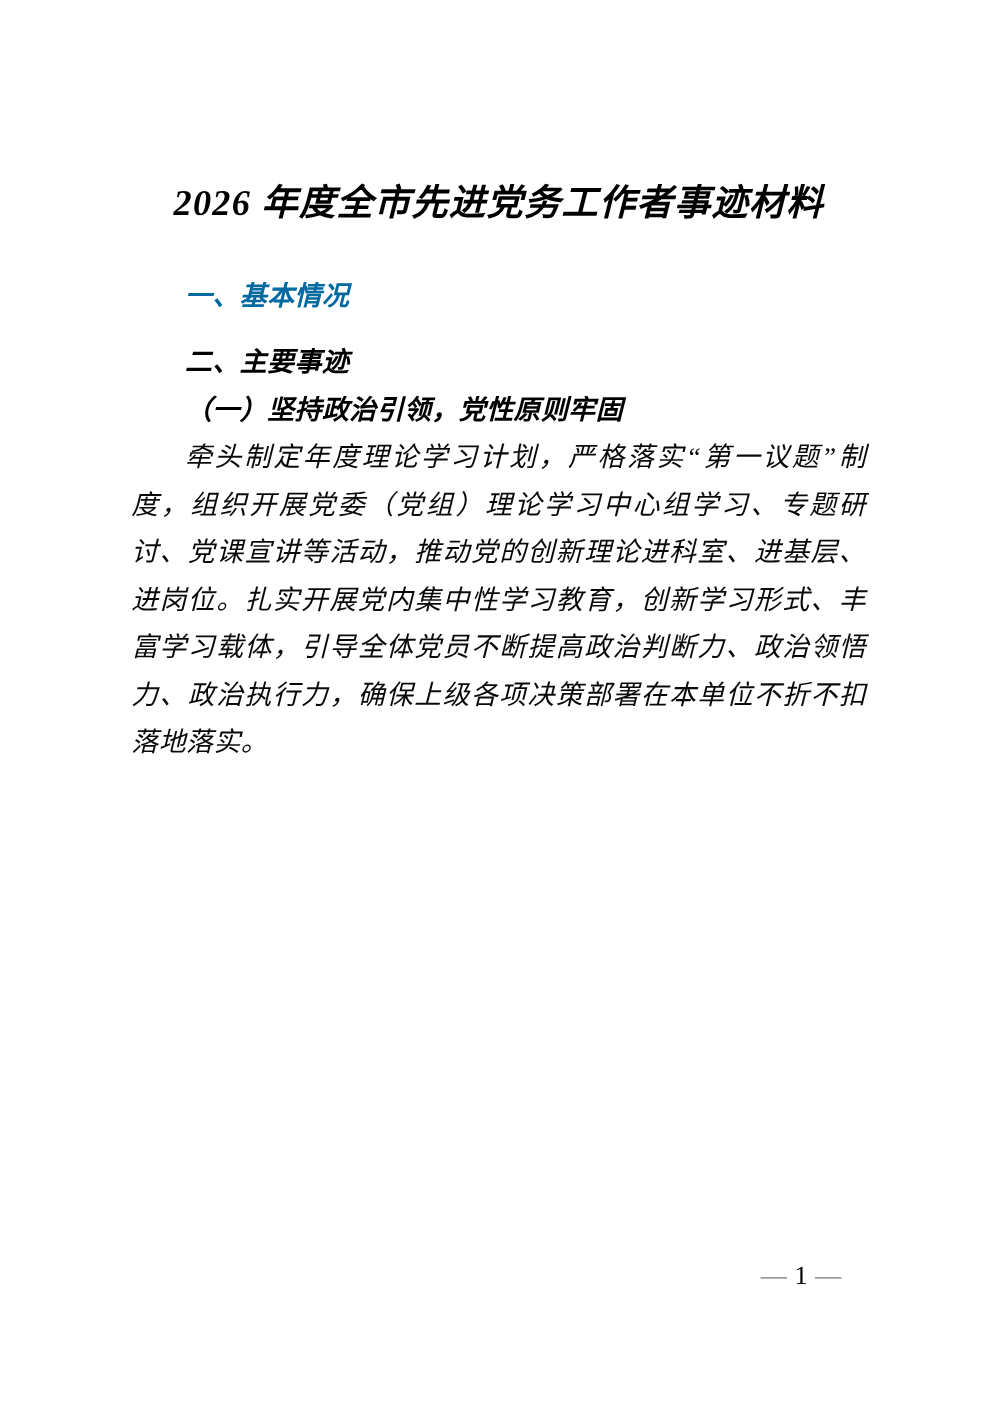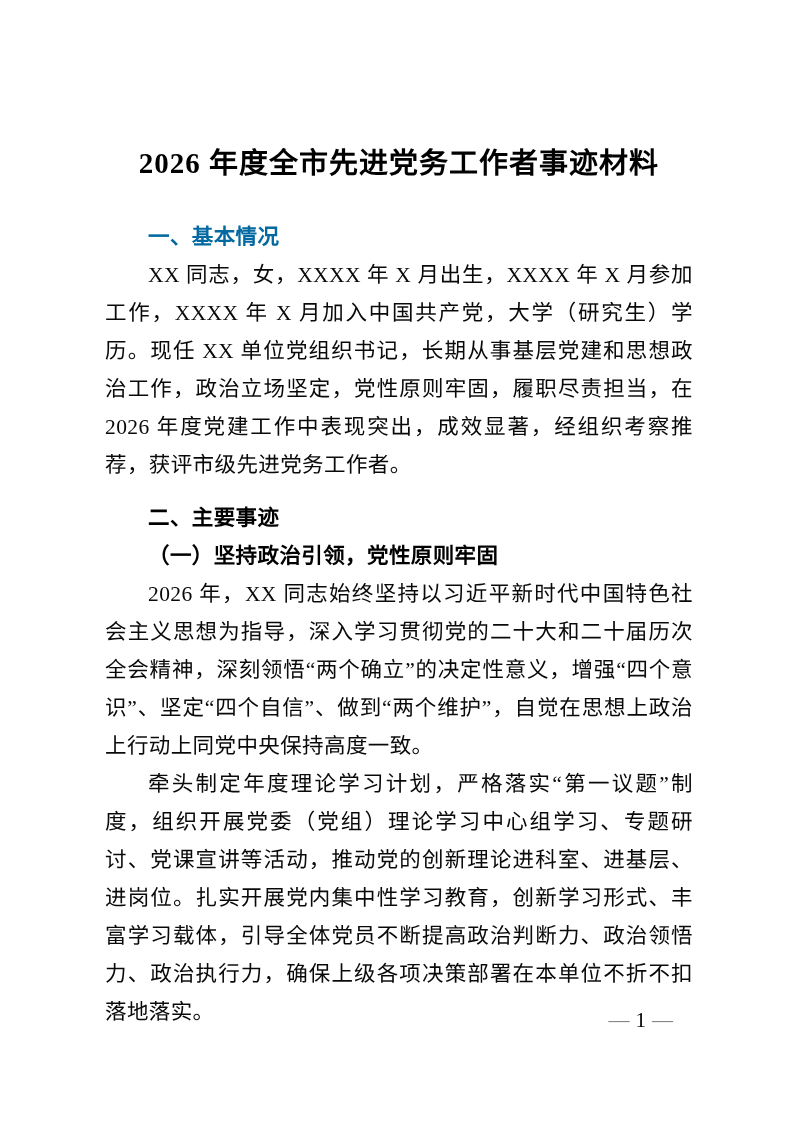--- a/index.html
+++ b/index.html
@@ -14,20 +14,21 @@
     background: #ffffff;
     overflow: hidden;
     font-family: "Liberation Serif", serif;
     color: #111111;
   }
   .content {
     position: absolute;
     left: 105px;
     top: 0;
     width: 588px;
+    font-style: italic;
   }
   .doc-title {
     margin: 141px 0 0 0;
     padding: 0;
     text-align: center;
     font-size: 29px;
     line-height: 44px;
     font-weight: bold;
     letter-spacing: 1px;
     font-family: "Liberation Serif", serif;
@@ -87,27 +88,25 @@
 </head>
 <body>
 
 <div class="page">
   <div class="content">
 
     <h1 class="doc-title">2026 年度全市先进党务工作者事迹材料</h1>
 
     <h2 class="block h-level1">一、基本情况</h2>
 
-    <p class="block para">XX 同志，女，XXXX 年 X 月出生，XXXX 年 X 月参加工作，XXXX 年 X 月加入中国共产党，大学（研究生）学历。现任 XX 单位党组织书记，长期从事基层党建和思想政治工作，政治立场坚定，党性原则牢固，履职尽责担当，在 2026 年度党建工作中表现突出，成效显著，经组织考察推荐，获评市级先进党务工作者。</p>
 
     <h2 class="block h-level2">二、主要事迹</h2>
 
     <h3 class="block h-level3">（一）坚持政治引领，党性原则牢固</h3>
 
-    <p class="block para">2026 年，XX 同志始终坚持以习近平新时代中国特色社会主义思想为指导，深入学习贯彻党的二十大和二十届历次全会精神，深刻领悟“两个确立”的决定性意义，增强“四个意识”、坚定“四个自信”、做到“两个维护”，自觉在思想上政治上行动上同党中央保持高度一致。</p>
 
     <p class="block para">牵头制定年度理论学习计划，严格落实“第一议题”制度，组织开展党委（党组）理论学习中心组学习、专题研讨、党课宣讲等活动，推动党的创新理论进科室、进基层、进岗位。扎实开展党内集中性学习教育，创新学习形式、丰富学习载体，引导全体党员不断提高政治判断力、政治领悟力、政治执行力，确保上级各项决策部署在本单位不折不扣落地落实。</p>
 
   </div>
 
   <div class="footer">
     <span class="dash">—</span><span>1</span><span class="dash">—</span>
   </div>
 </div>
 

